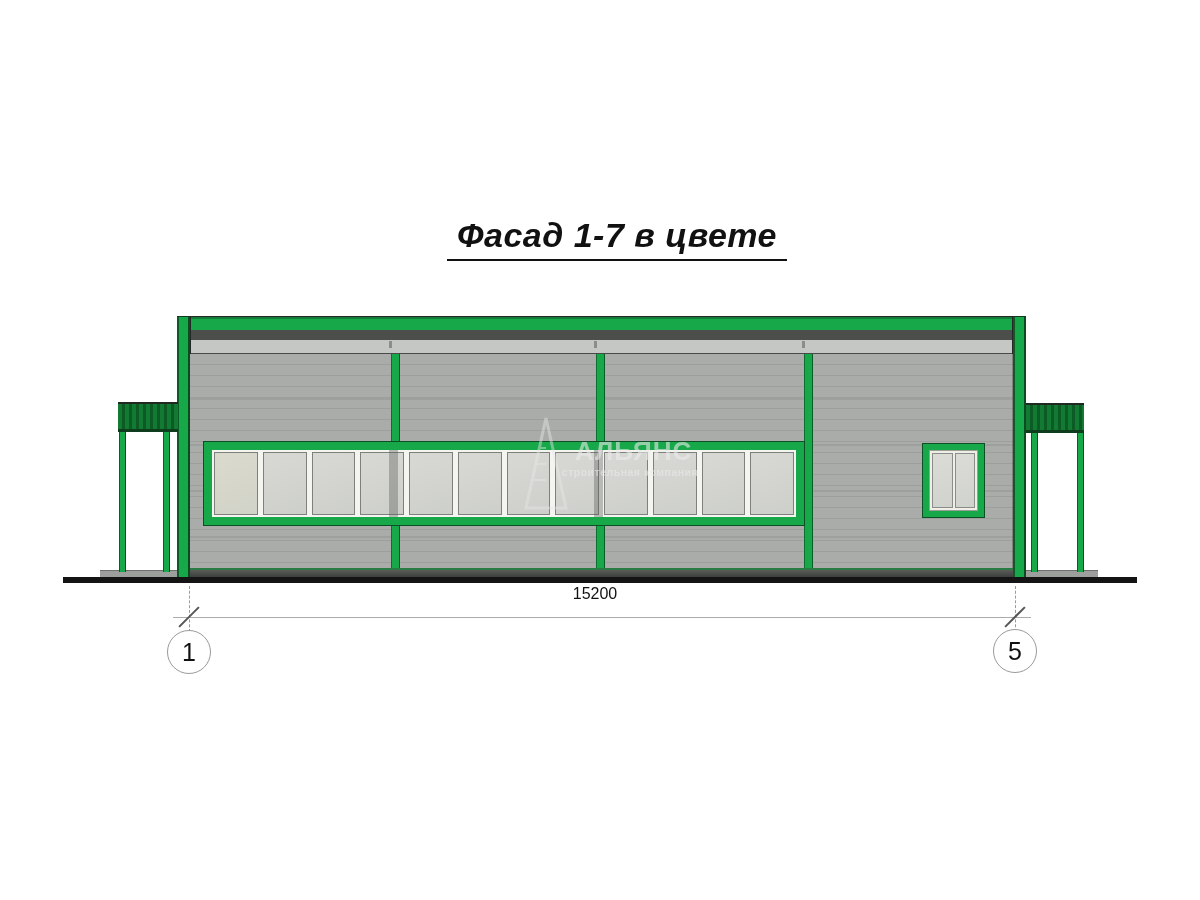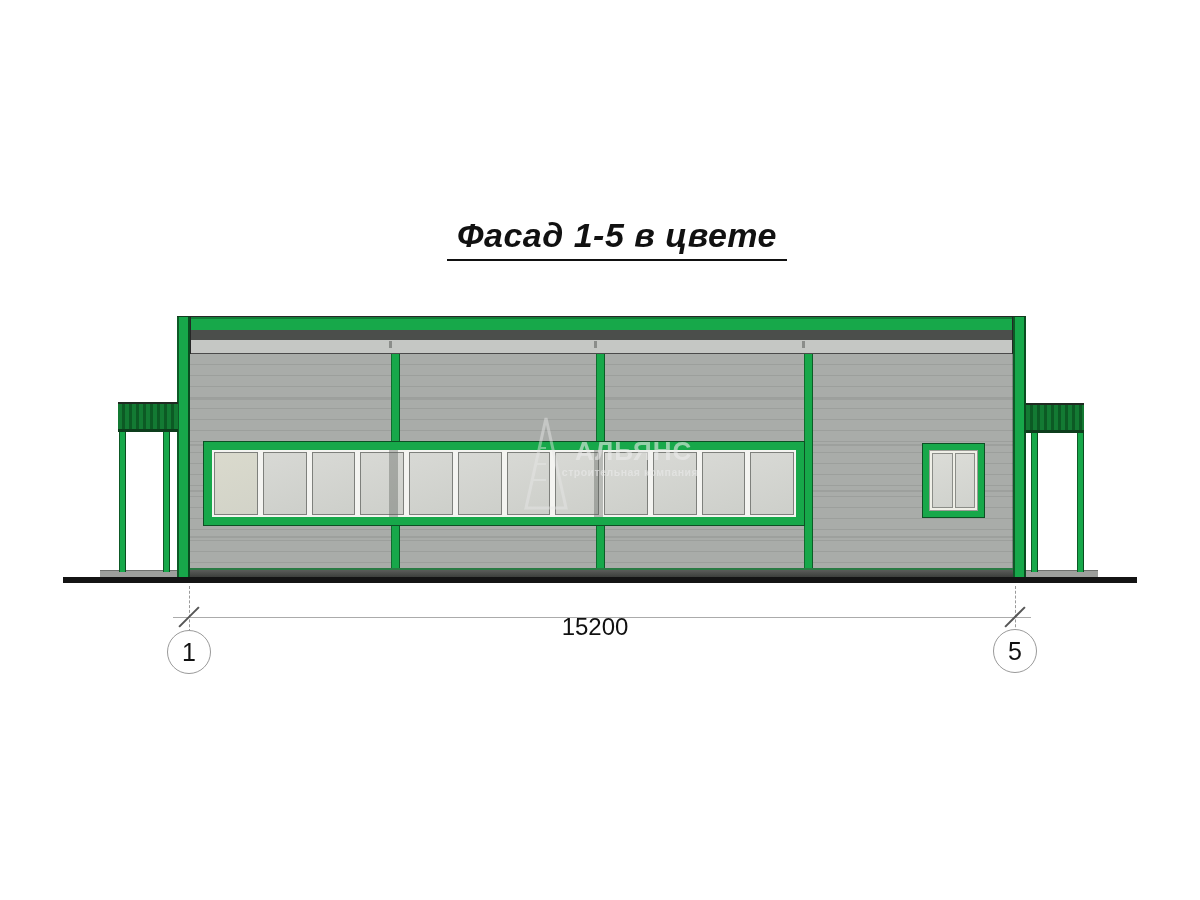--- a/index.html
+++ b/index.html
@@ -110,33 +110,33 @@
     font-size:10.5px;letter-spacing:0.5px;
     color:rgba(235,235,235,0.6);
     font-weight:bold;
   }
   .wm-logo{left:522px;top:414px;opacity:0.45;}
 
   
   .axis-dash{top:586px;width:1px;height:46px;border-left:1px dashed #9a9a9a;}
   .dim-line{left:173px;top:617px;width:858px;height:1px;background:#ababab;}
   .dim-tick{width:28px;height:2px;background:#555;transform:rotate(-45deg);}
-  .dim-text{left:495px;top:613px;width:200px;text-align:center;
-    font-size:24px;color:#111;}
+  .dim-text{left:495px;top:585px;width:200px;text-align:center;
+    font-size:16px;color:#111;}
   .axis-circle{
     width:44px;height:44px;border-radius:50%;border:1px solid #9a9a9a;background:#fff;
     display:flex;align-items:center;justify-content:center;
     font-size:25px;color:#111;
   }
 </style>
 </head>
 <body>
 
 <div class="abs title-wrap">
-  <span class="title-text">Фасад 1-5 в цвете</span>
+  <span class="title-text">Фасад 1-7 в цвете</span>
 </div>
 
 <div class="abs" style="left:0;top:0;width:1200px;height:681px;">
 
   <div class="abs wall"></div>
 
   <div class="abs parapet">
     <div class="parapet-green"></div>
     <div class="parapet-dark"></div>
     <div class="parapet-light">

